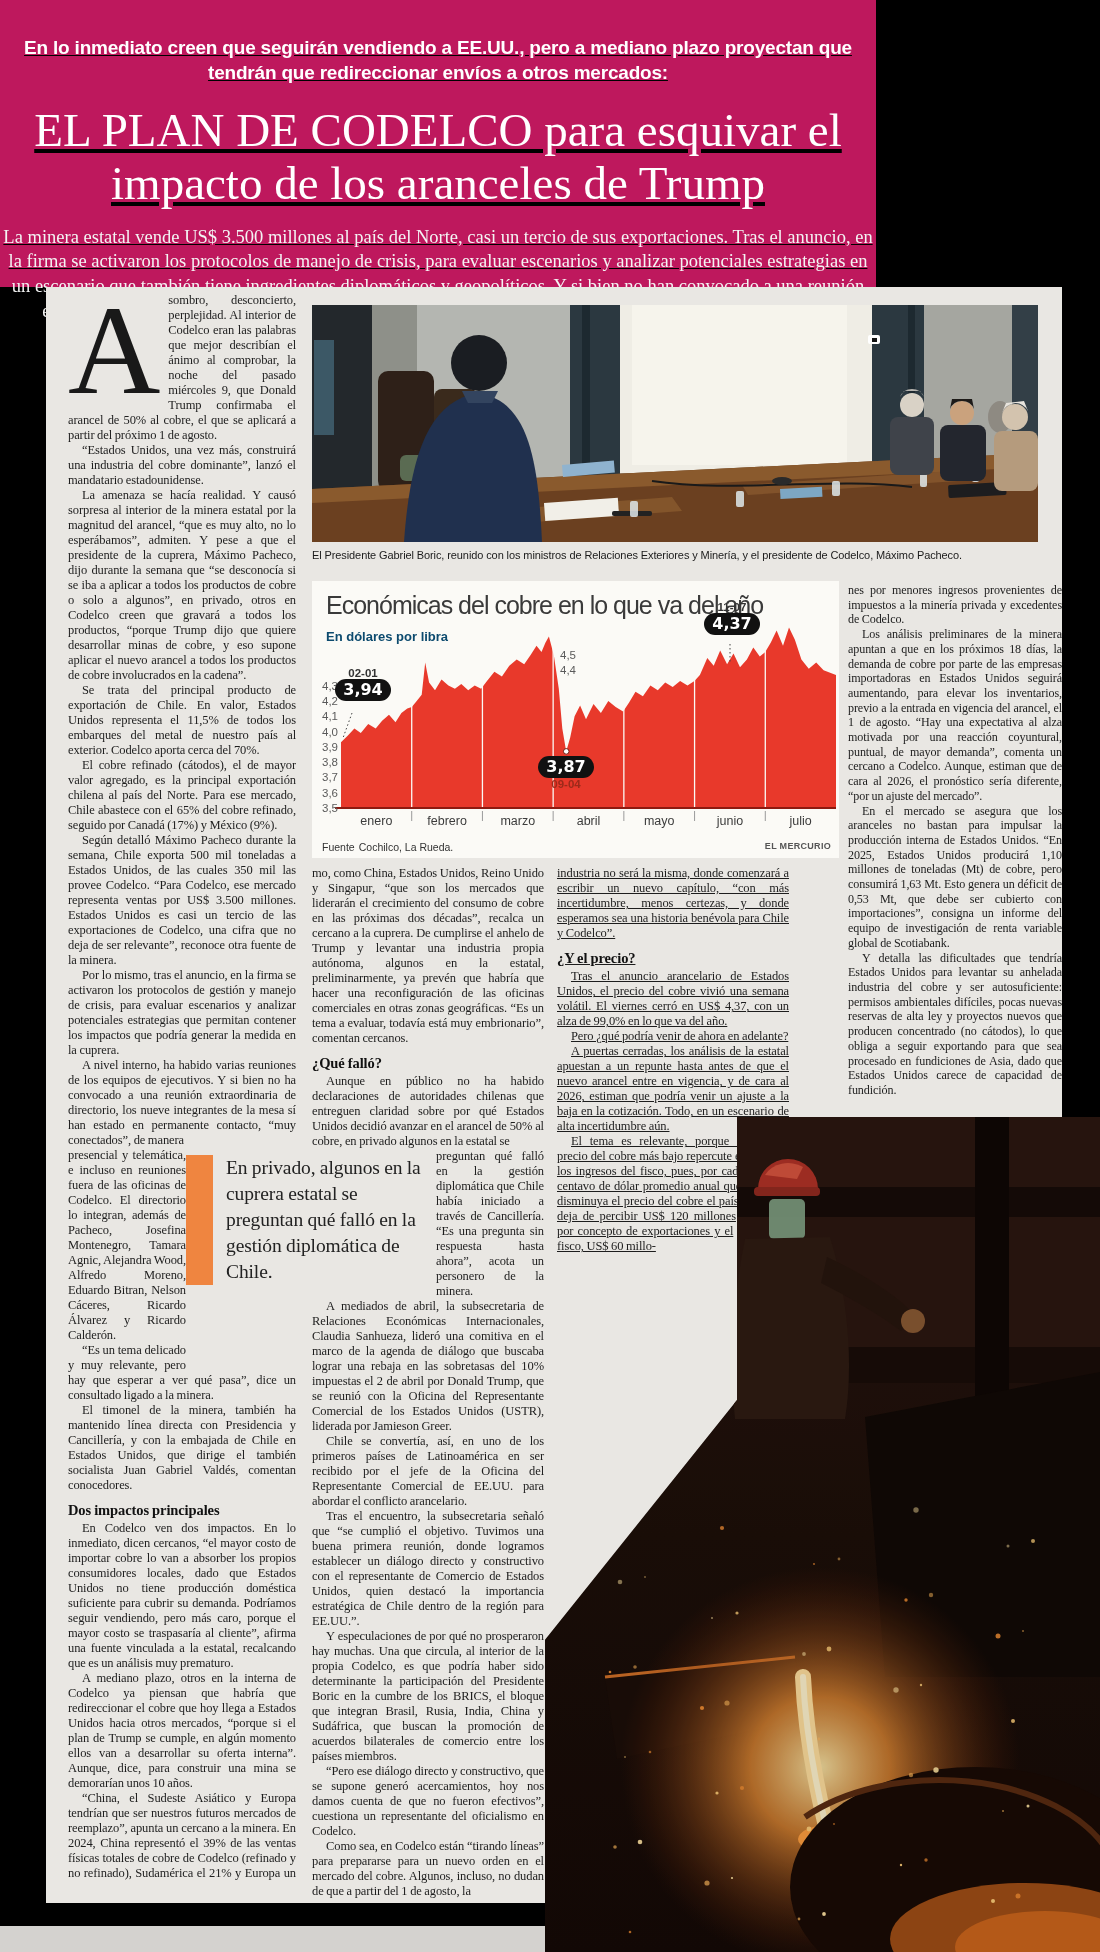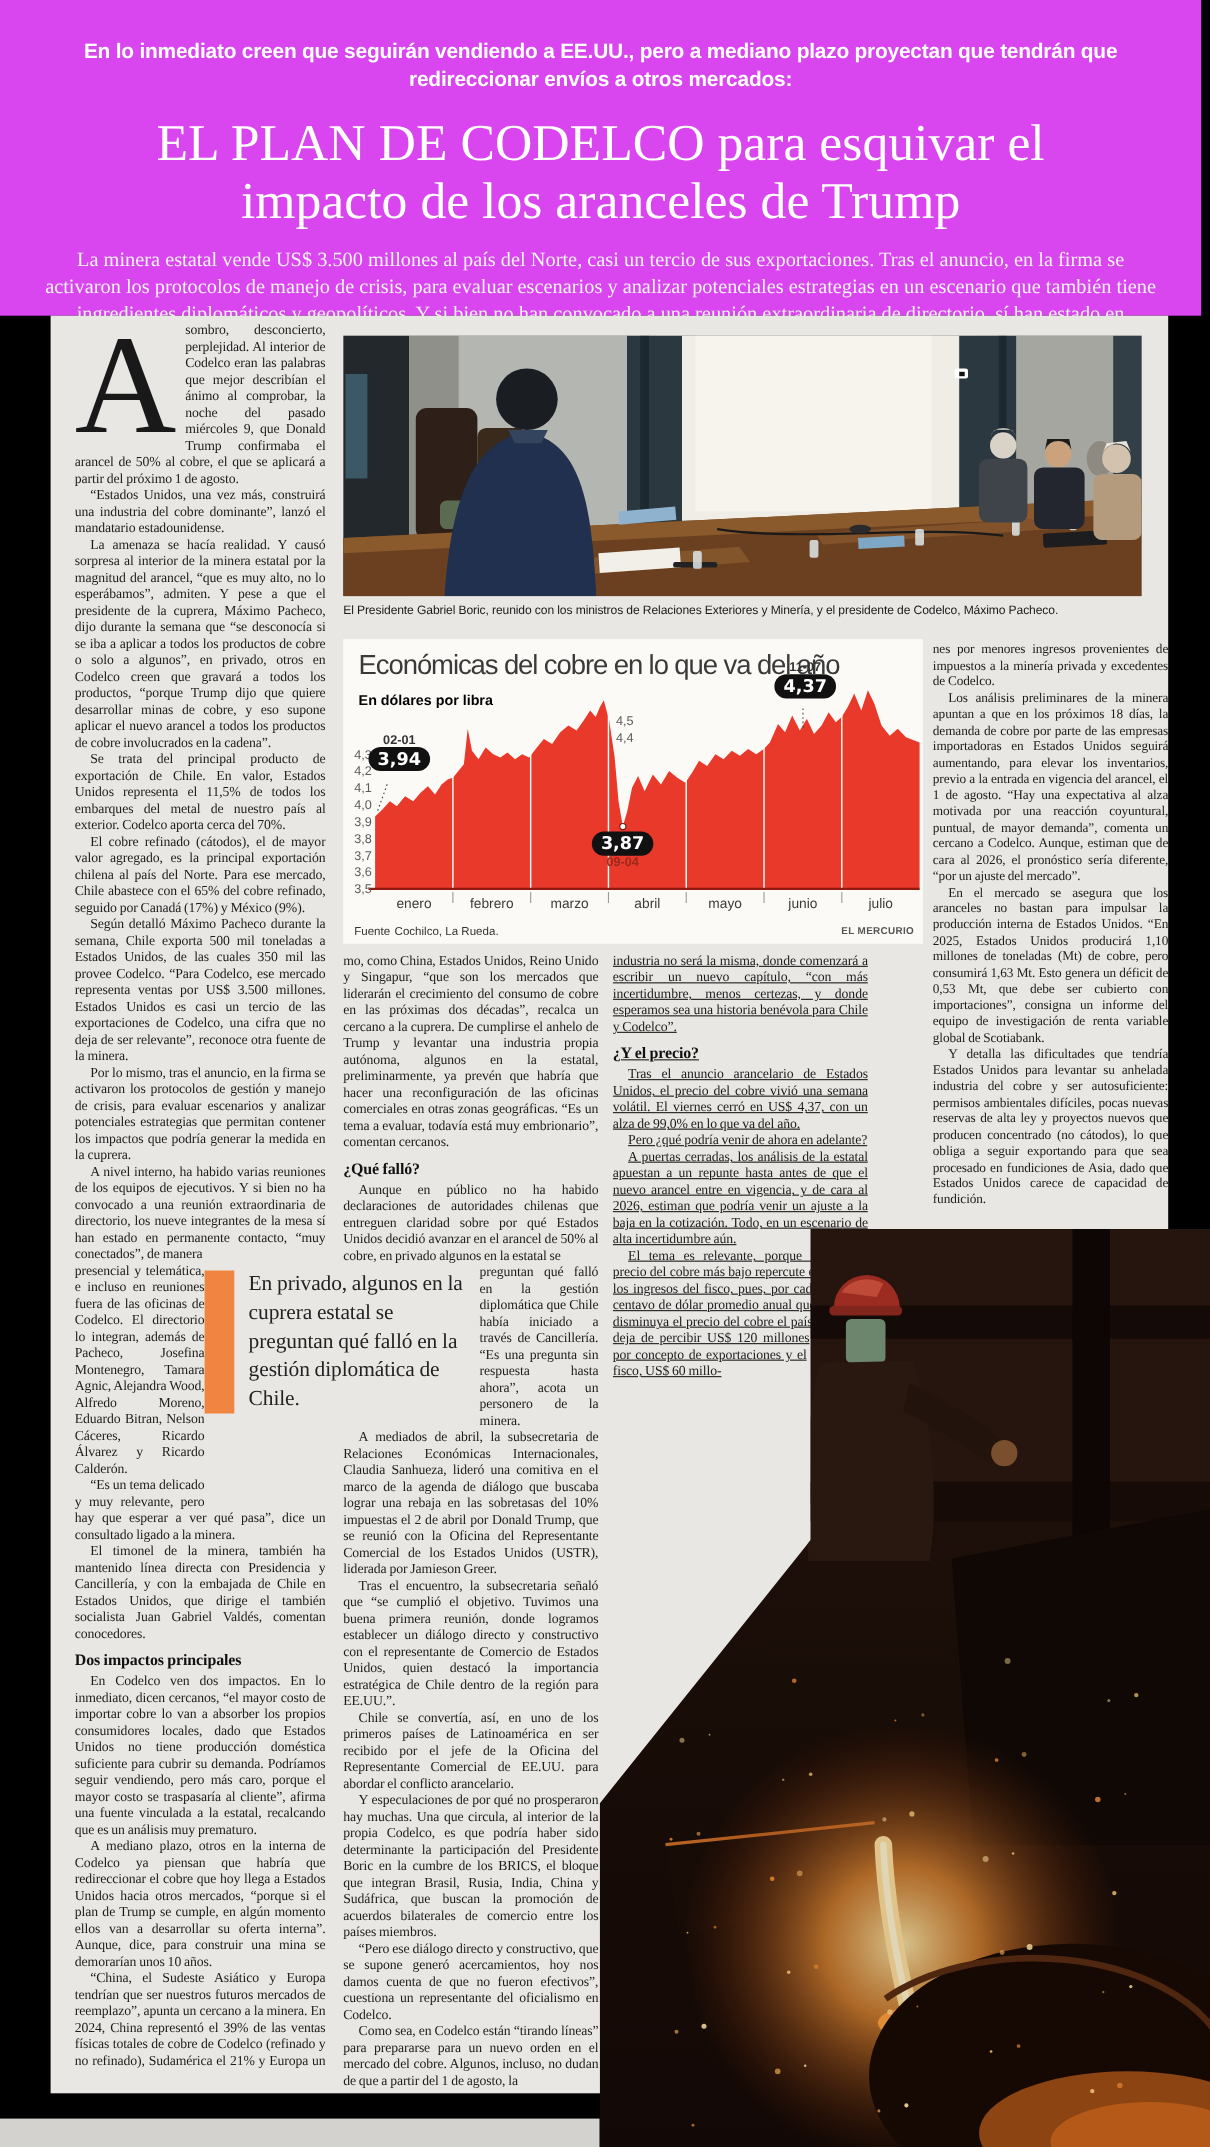--- a/index.html
+++ b/index.html
@@ -1,20 +1,20 @@
 <!DOCTYPE html>
 <html lang="es" style="--accent_orange: #ef8540; --chart_red: #e8392b; --pill_black: #111111; --panel_gray: #e9e7e3;"><head>
 <meta charset="utf-8">
 <style>
   html,body{margin:0;padding:0;}
   body{position:relative;width:1100px;height:1952px;background:#000;overflow:hidden;
        font-family:"Liberation Serif",serif;}
 
   
-  .masthead{position:absolute;left:0;top:0;width:1092px;height:287px;background:#d946ef;}
+  .masthead{position:absolute;left:0;top:0;width:876px;height:287px;background:#be185d;text-decoration:underline;}
   .kicker{margin:36px auto 0;max-width:952px;text-align:center;color:#fff;
           font:bold 19px/1.3 "Liberation Sans",sans-serif;letter-spacing:-0.2px;}
   .headline{margin:19px auto 0;max-width:872px;text-align:center;color:#fff;
             font:400 47px/1.12 "Liberation Serif",serif;}
   .lede{margin:15px auto 0;max-width:1016px;text-align:center;color:#f4f4f4;
         font:400 18.5px/1.34 "Liberation Serif",serif;}
   .byline{font:bold 13px "Liberation Sans",sans-serif;letter-spacing:.4px;color:#fff;white-space:nowrap;}
 
   
   .panel{position:absolute;left:46px;top:287px;width:1016px;height:1616px;
@@ -48,21 +48,21 @@
           background:#9a9d98;}
   .caption{position:absolute;left:266px;top:261px;width:726px;
            font:400 11px/14px "Liberation Sans",sans-serif;letter-spacing:-0.1px;color:#1b1b1b;}
 
   
   .chart{position:absolute;left:266px;top:294px;width:527px;height:277px;background:#fbfaf6;}
   .chart svg{position:absolute;left:0;top:0;}
   .chart-title{position:absolute;left:14px;top:12px;white-space:nowrap;
                font:400 25px/1 "Liberation Sans",sans-serif;letter-spacing:-1px;color:#3a3a3a;}
   .chart-subtitle{position:absolute;left:14px;top:48px;
-                  font:bold 13px "Liberation Sans",sans-serif;color:#000000;}
+                  font:bold 13px "Liberation Sans",sans-serif;color:#0c4a6e;}
   .callout{position:absolute;text-align:center;}
   .callout .date{font:bold 11.5px "Liberation Sans",sans-serif;color:#333;}
   .callout .pill{background:var(--pill_black,#111);color:#fff;
                  font:bold 16px/1 "DejaVu Sans",sans-serif;border-radius:13px;
                  padding:3px 8px;display:inline-block;}
   .c1{left:18px;top:86px;width:66px;}
   .c2{left:222px;top:175px;width:64px;}
   .c2 .date{color:#9c2a1a;}
   .c3{left:388px;top:20px;width:64px;}
   .source-row{position:absolute;left:10px;right:8px;bottom:5px;
@@ -111,22 +111,22 @@
     </div>
   <div id="col2" class="col">
       <p class="cont">mo, como China, Estados Unidos, Reino Unido y Singapur, “que son los mercados que liderarán el crecimiento del consumo de cobre en las próximas dos décadas”, recalca un cercano a la cuprera. De cumplirse el anhelo de Trump y levantar una industria propia autónoma, algunos en la estatal, preliminarmente, ya prevén que habría que hacer una reconfiguración de las oficinas comerciales en otras zonas geográficas. “Es un tema a evaluar, todavía está muy embrionario”, comentan cercanos.</p>
       <h3 class="subhead">¿Qué falló?</h3>
       <p class="">Aunque en público no ha habido declaraciones de autoridades chilenas que entreguen claridad sobre por qué Estados Unidos decidió avanzar en el arancel de 50% al cobre, en privado algunos en la estatal se</p>
       <p class="cont"><span class="pullquote">
           <span class="pq-bar"></span>
           <span class="pq-text">En privado, algunos en la cuprera estatal se preguntan qué falló en la gestión diplomática de Chile.</span>
         </span>preguntan qué falló en la gestión diplomática que Chile había iniciado a través de Cancillería. “Es una pregunta sin respuesta hasta ahora”, acota un personero de la minera.</p>
       <p class="">A mediados de abril, la subsecretaria de Relaciones Económicas Internacionales, Claudia Sanhueza, lideró una comitiva en el marco de la agenda de diálogo que buscaba lograr una rebaja en las sobretasas del 10% impuestas el 2 de abril por Donald Trump, que se reunió con la Oficina del Representante Comercial de los Estados Unidos (USTR), liderada por Jamieson Greer.</p>
+      <p class="">Chile se convertía, así, en uno de los primeros países de Latinoamérica en ser recibido por el jefe de la Oficina del Representante Comercial de EE.UU. para abordar el conflicto arancelario.</p>
       <p class="">Tras el encuentro, la subsecretaria señaló que “se cumplió el objetivo. Tuvimos una buena primera reunión, donde logramos establecer un diálogo directo y constructivo con el representante de Comercio de Estados Unidos, quien destacó la importancia estratégica de Chile dentro de la región para EE.UU.”.</p>
-      <p class="">Chile se convertía, así, en uno de los primeros países de Latinoamérica en ser recibido por el jefe de la Oficina del Representante Comercial de EE.UU. para abordar el conflicto arancelario.</p>
       <p class="">Y especulaciones de por qué no prosperaron hay muchas. Una que circula, al interior de la propia Codelco, es que podría haber sido determinante la participación del Presidente Boric en la cumbre de los BRICS, el bloque que integran Brasil, Rusia, India, China y Sudáfrica, que buscan la promoción de acuerdos bilaterales de comercio entre los países miembros.</p>
       <p class="">“Pero ese diálogo directo y constructivo, que se supone generó acercamientos, hoy nos damos cuenta de que no fueron efectivos”, cuestiona un representante del oficialismo en Codelco.</p>
       <p class="">Como sea, en Codelco están “tirando líneas” para prepararse para un nuevo orden en el mercado del cobre. Algunos, incluso, no dudan de que a partir del 1 de agosto, la</p>
     </div>
   <div id="col3" class="col">
       <p class="cont">industria no será la misma, donde comenzará a escribir un nuevo capítulo, “con más incertidumbre, menos certezas, y donde esperamos sea una historia benévola para Chile y Codelco”.</p>
       <h3 class="subhead">¿Y el precio?</h3>
       <p class="">Tras el anuncio arancelario de Estados Unidos, el precio del cobre vivió una semana volátil. El viernes cerró en US$ 4,37, con un alza de 99,0% en lo que va del año.</p>
       <p class="">Pero ¿qué podría venir de ahora en adelante?</p>
       <p class="">A puertas cerradas, los análisis de la estatal apuestan a un repunte hasta antes de que el nuevo arancel entre en vigencia, y de cara al 2026, estiman que podría venir un ajuste a la baja en la cotización. Todo, en un escenario de alta incertidumbre aún.</p>

